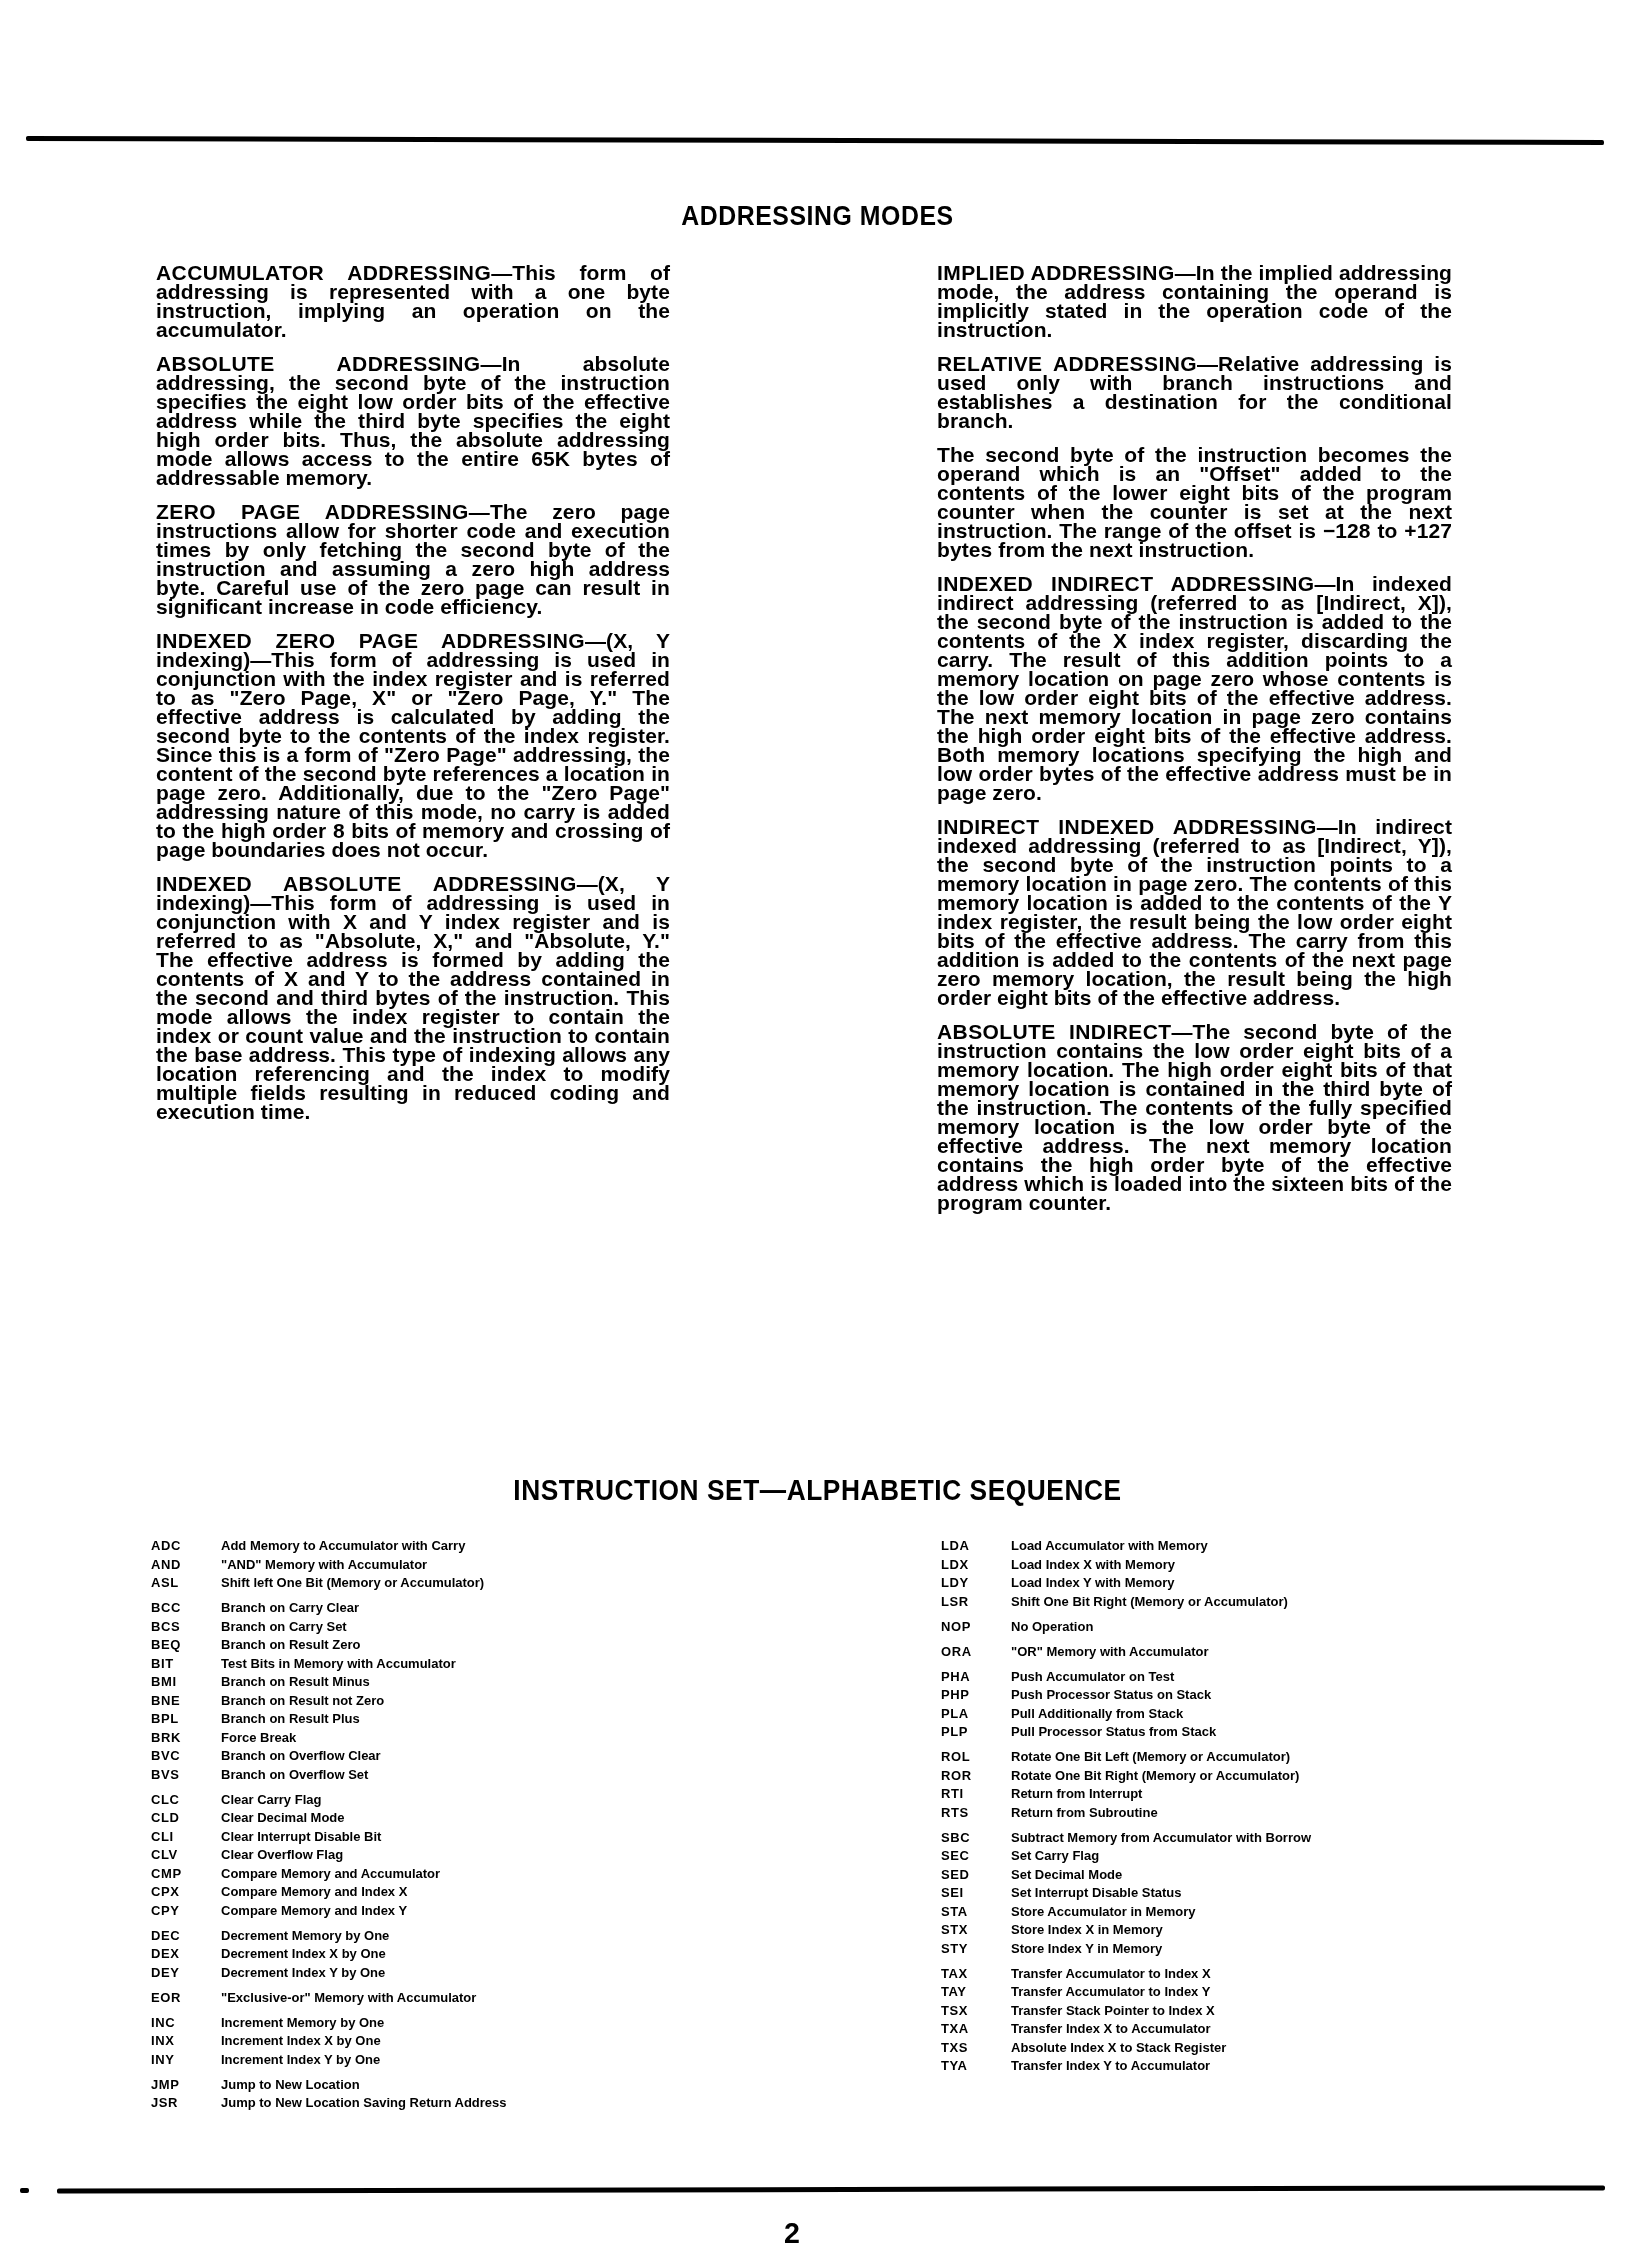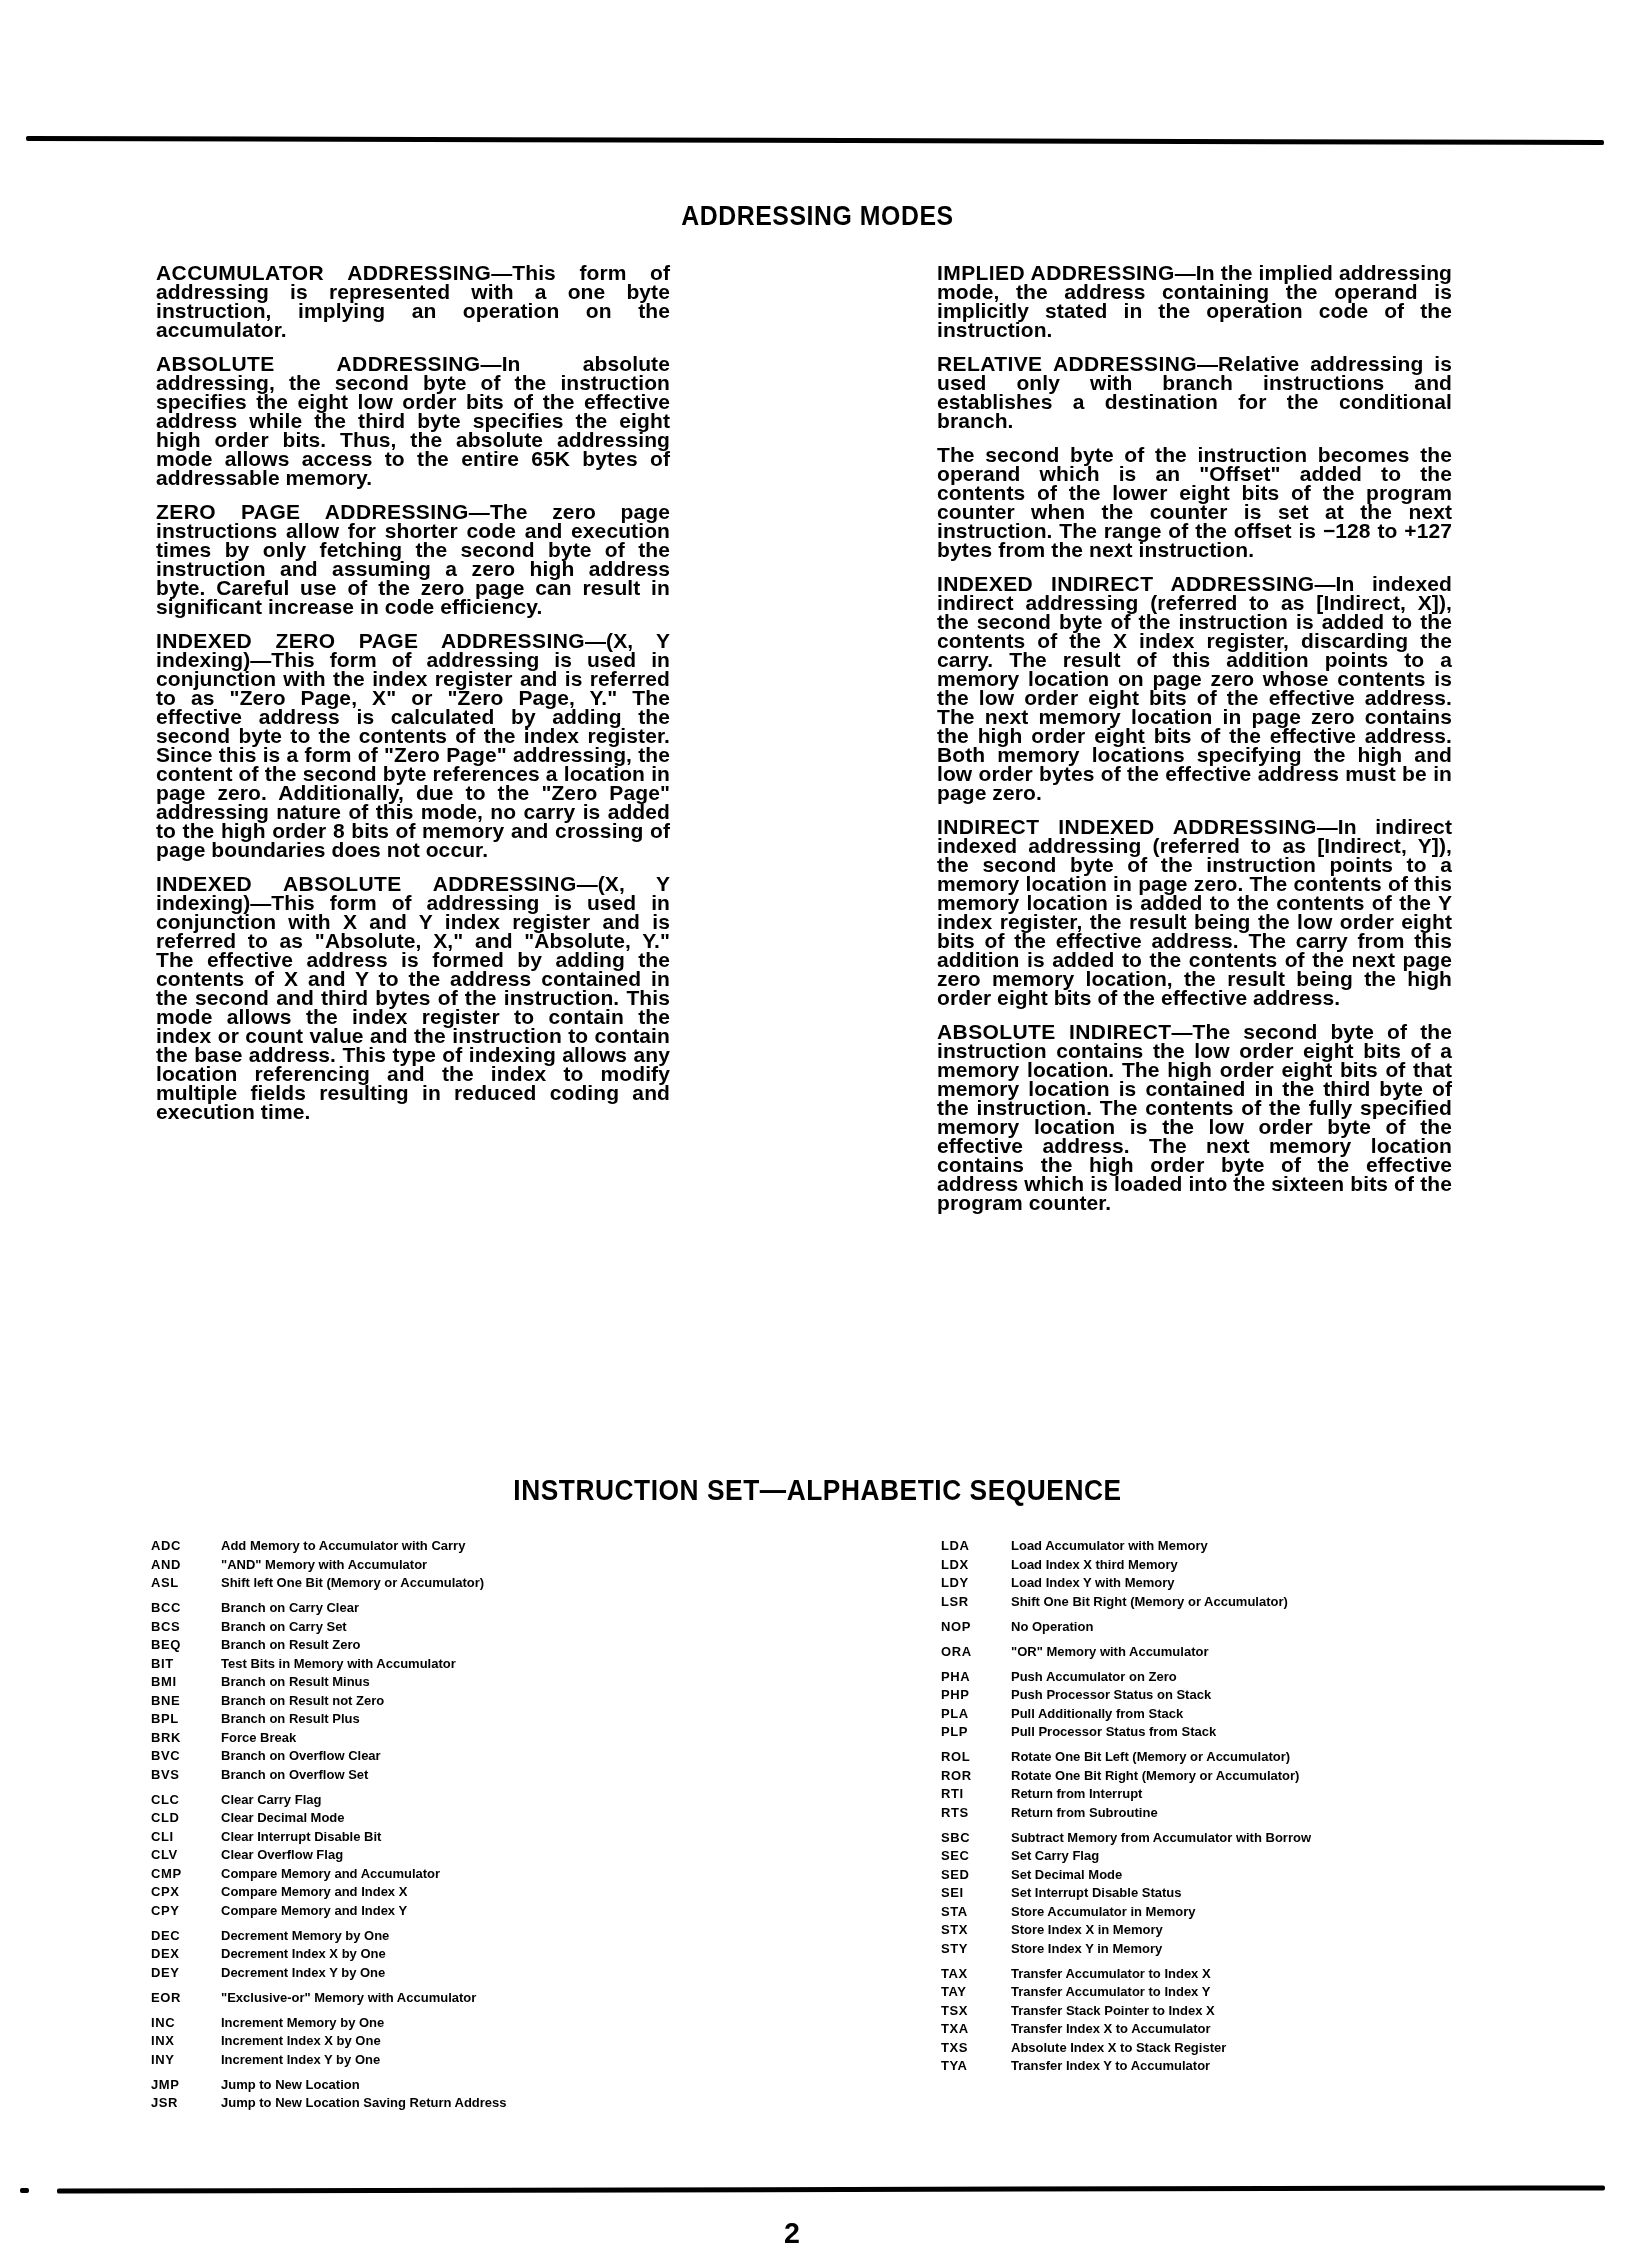--- a/index.html
+++ b/index.html
@@ -288,21 +288,21 @@
     </div>
   </div>
 <div class="ilist ilist-right" id="ilist-right">
     <div class="igroup">
       <div class="irow">
         <span class="mnemonic">LDA</span>
         <span class="desc">Load Accumulator with Memory</span>
       </div>
       <div class="irow">
         <span class="mnemonic">LDX</span>
-        <span class="desc">Load Index X third Memory</span>
+        <span class="desc">Load Index X with Memory</span>
       </div>
       <div class="irow">
         <span class="mnemonic">LDY</span>
         <span class="desc">Load Index Y with Memory</span>
       </div>
       <div class="irow">
         <span class="mnemonic">LSR</span>
         <span class="desc">Shift One Bit Right (Memory or Accumulator)</span>
       </div>
     </div>
@@ -314,21 +314,21 @@
     </div>
     <div class="igroup">
       <div class="irow">
         <span class="mnemonic">ORA</span>
         <span class="desc">"OR" Memory with Accumulator</span>
       </div>
     </div>
     <div class="igroup">
       <div class="irow">
         <span class="mnemonic">PHA</span>
-        <span class="desc">Push Accumulator on Zero</span>
+        <span class="desc">Push Accumulator on Test</span>
       </div>
       <div class="irow">
         <span class="mnemonic">PHP</span>
         <span class="desc">Push Processor Status on Stack</span>
       </div>
       <div class="irow">
         <span class="mnemonic">PLA</span>
         <span class="desc">Pull Additionally from Stack</span>
       </div>
       <div class="irow">

